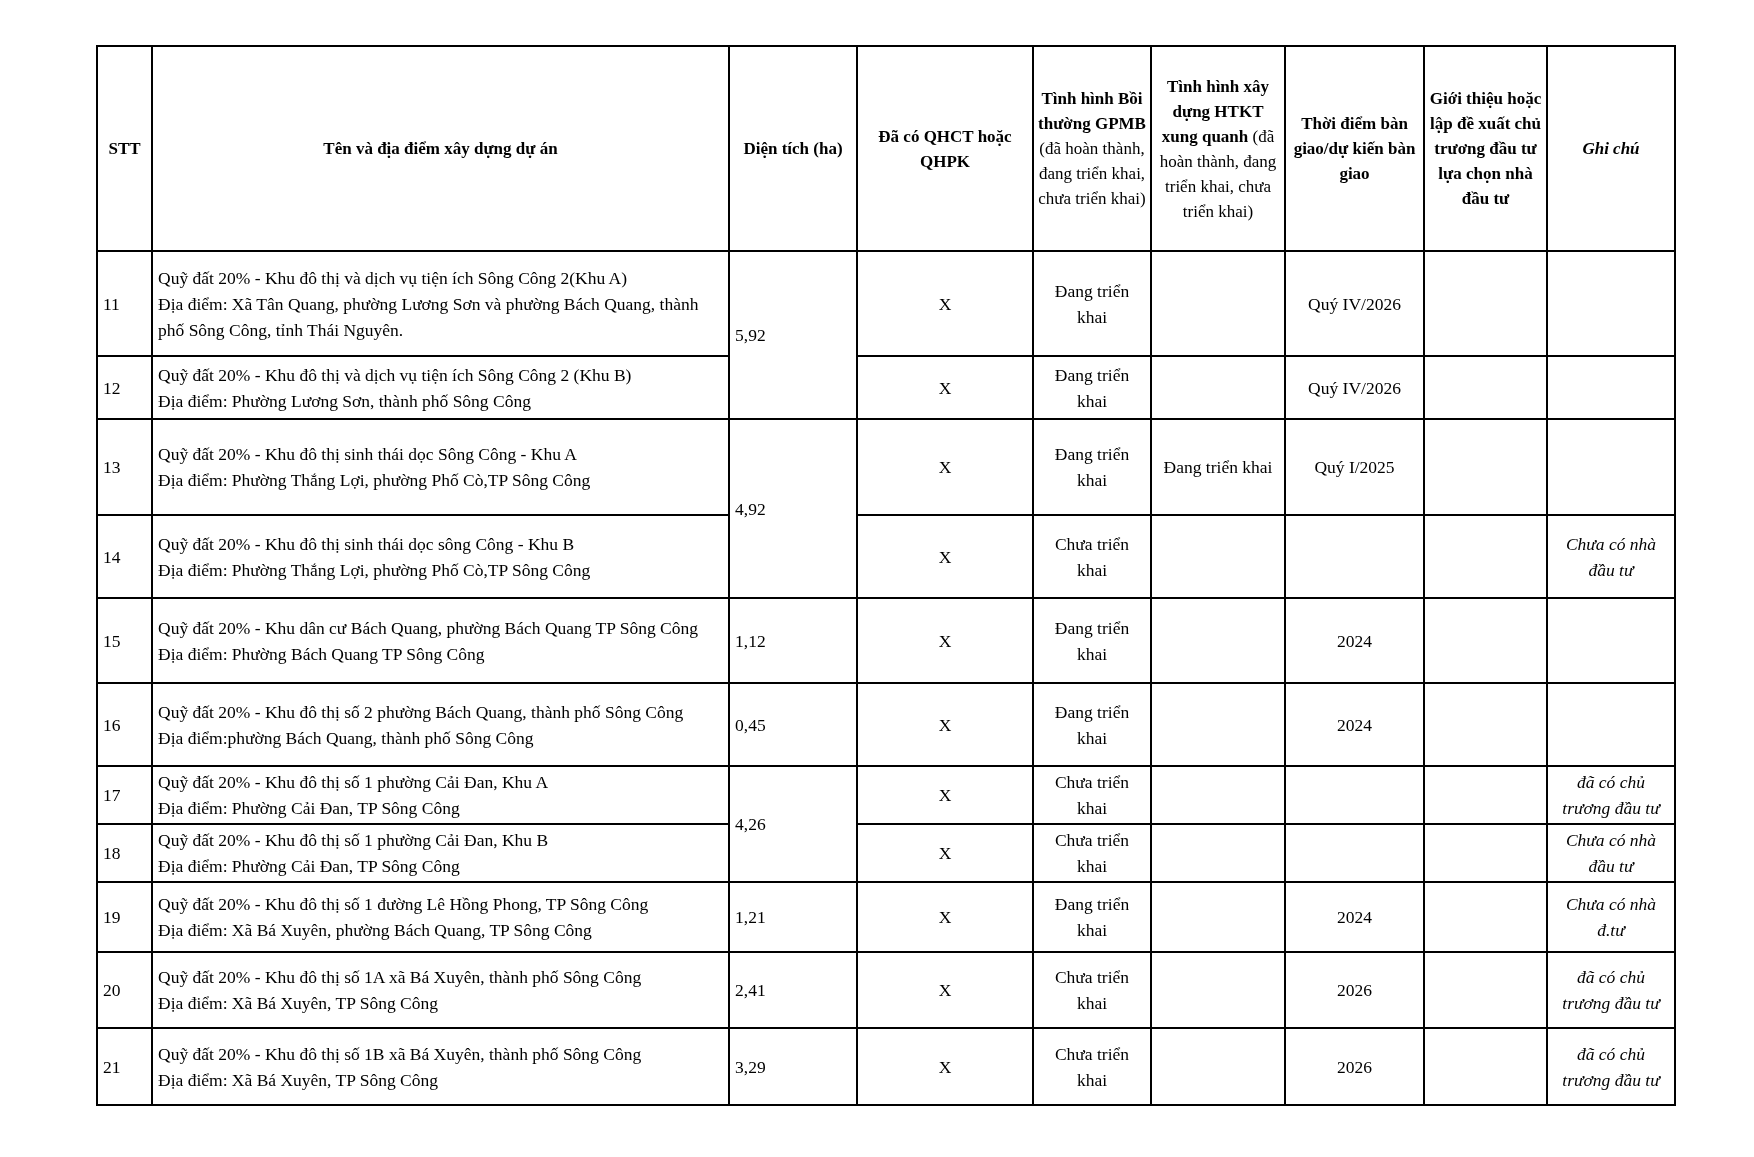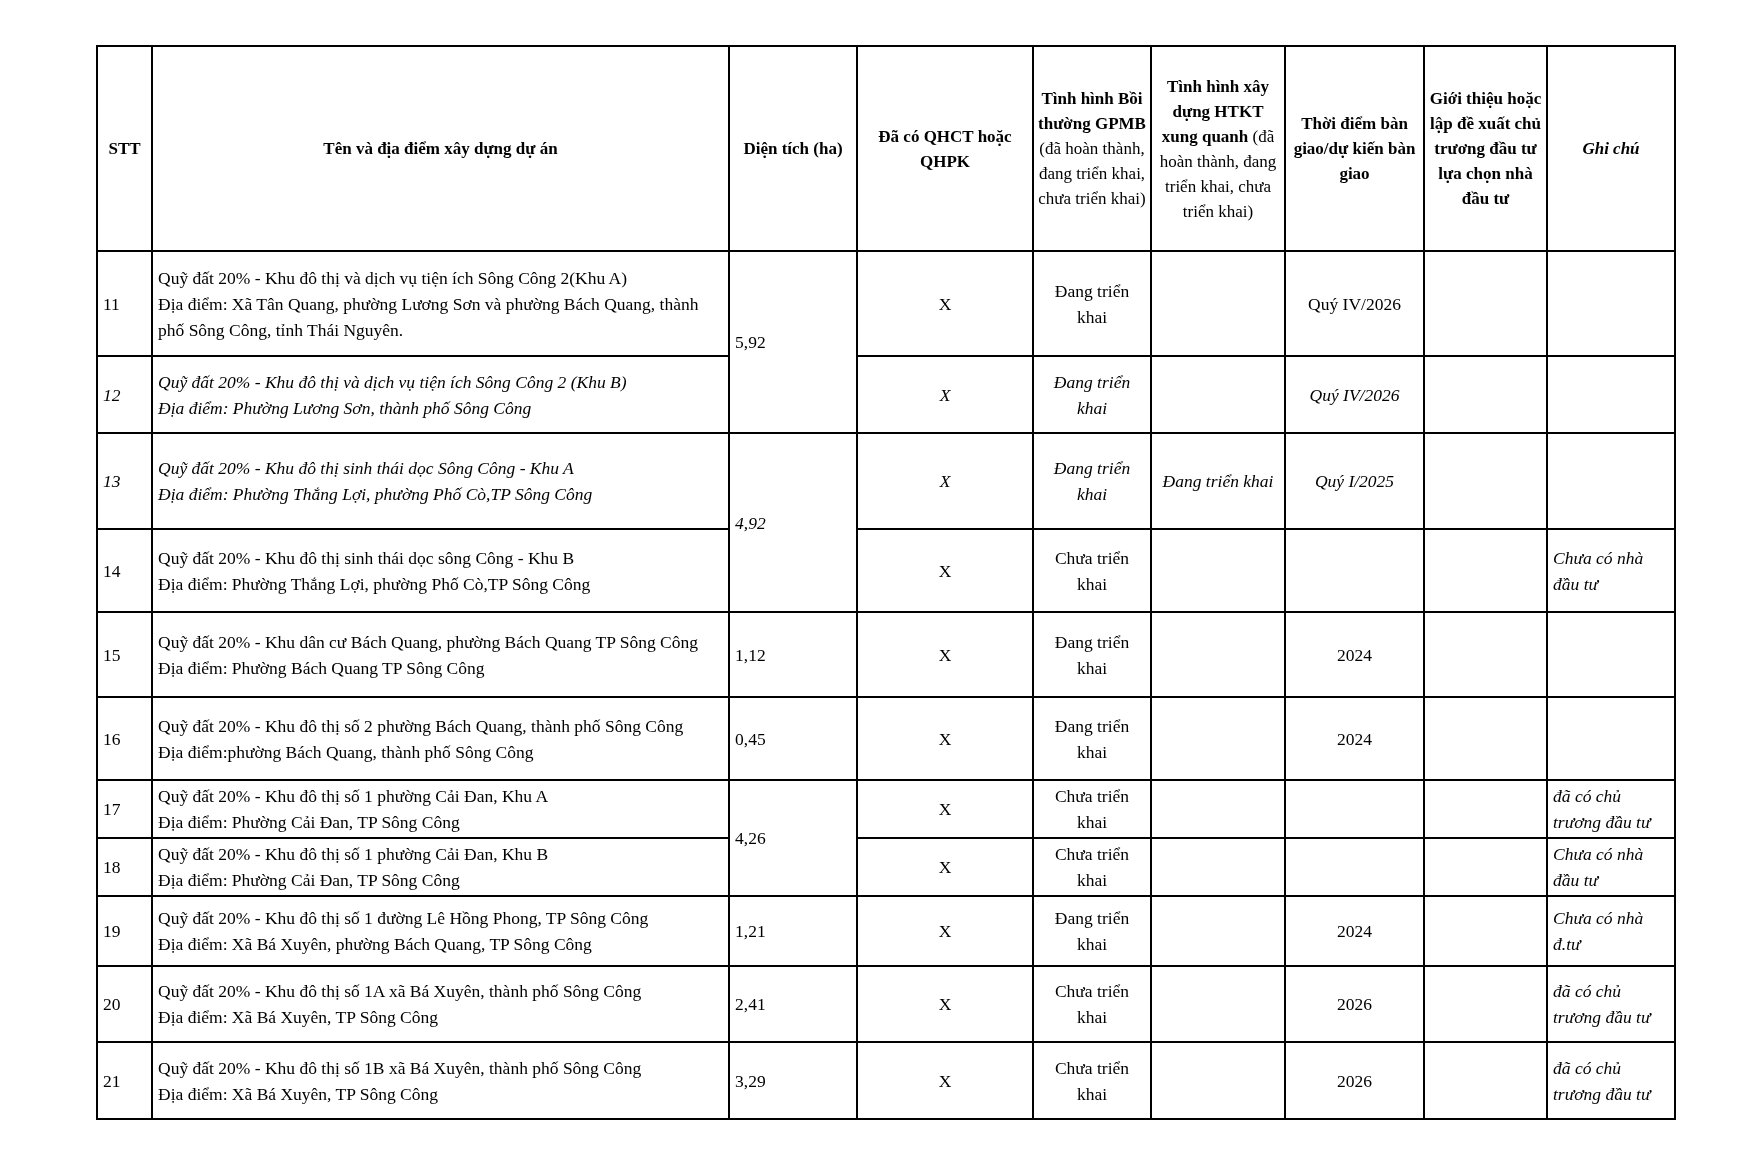--- a/index.html
+++ b/index.html
@@ -48,25 +48,25 @@
   th.note-hdr { font-style: italic; }
   
   td.c-stt      { }
   td.c-name     { text-align: left; padding-left: 7px; padding-right: 6px; }
   td.c-area     { text-align: left; }
   td.c-qhct     { text-align: center; }
   td.c-gpmb     { text-align: center; padding: 1px 2px; }
   td.c-htkt     { text-align: center; padding: 1px 2px; }
   td.c-time     { text-align: center; padding: 1px 2px; margin-top: 40px; }
   td.c-prop     { text-align: center; }
-  td.c-note     { text-align: left; font-style: italic; font-size: 17px; padding: 1px 4px; }
+  td.c-note     { text-align: center; font-style: italic; font-size: 17px; padding: 1px 4px; }
   
   tr.r11 { height: 105px; }
-  tr.r12 { height: 77px; font-style: italic; }
-  tr.r13 { height: 96px; font-style: italic; }
+  tr.r12 { height: 63px; }
+  tr.r13 { height: 96px; }
   tr.r14 { height: 83px; }
   tr.r15 { height: 85px; }
   tr.r16 { height: 83px; }
   tr.r17 { height: 56px; }
   tr.r18 { height: 54px; }
   tr.r19 { height: 70px; }
   tr.r20 { height: 76px; border-radius: 14px; }
   tr.r21 { height: 77px; }
 </style>
 </head>

